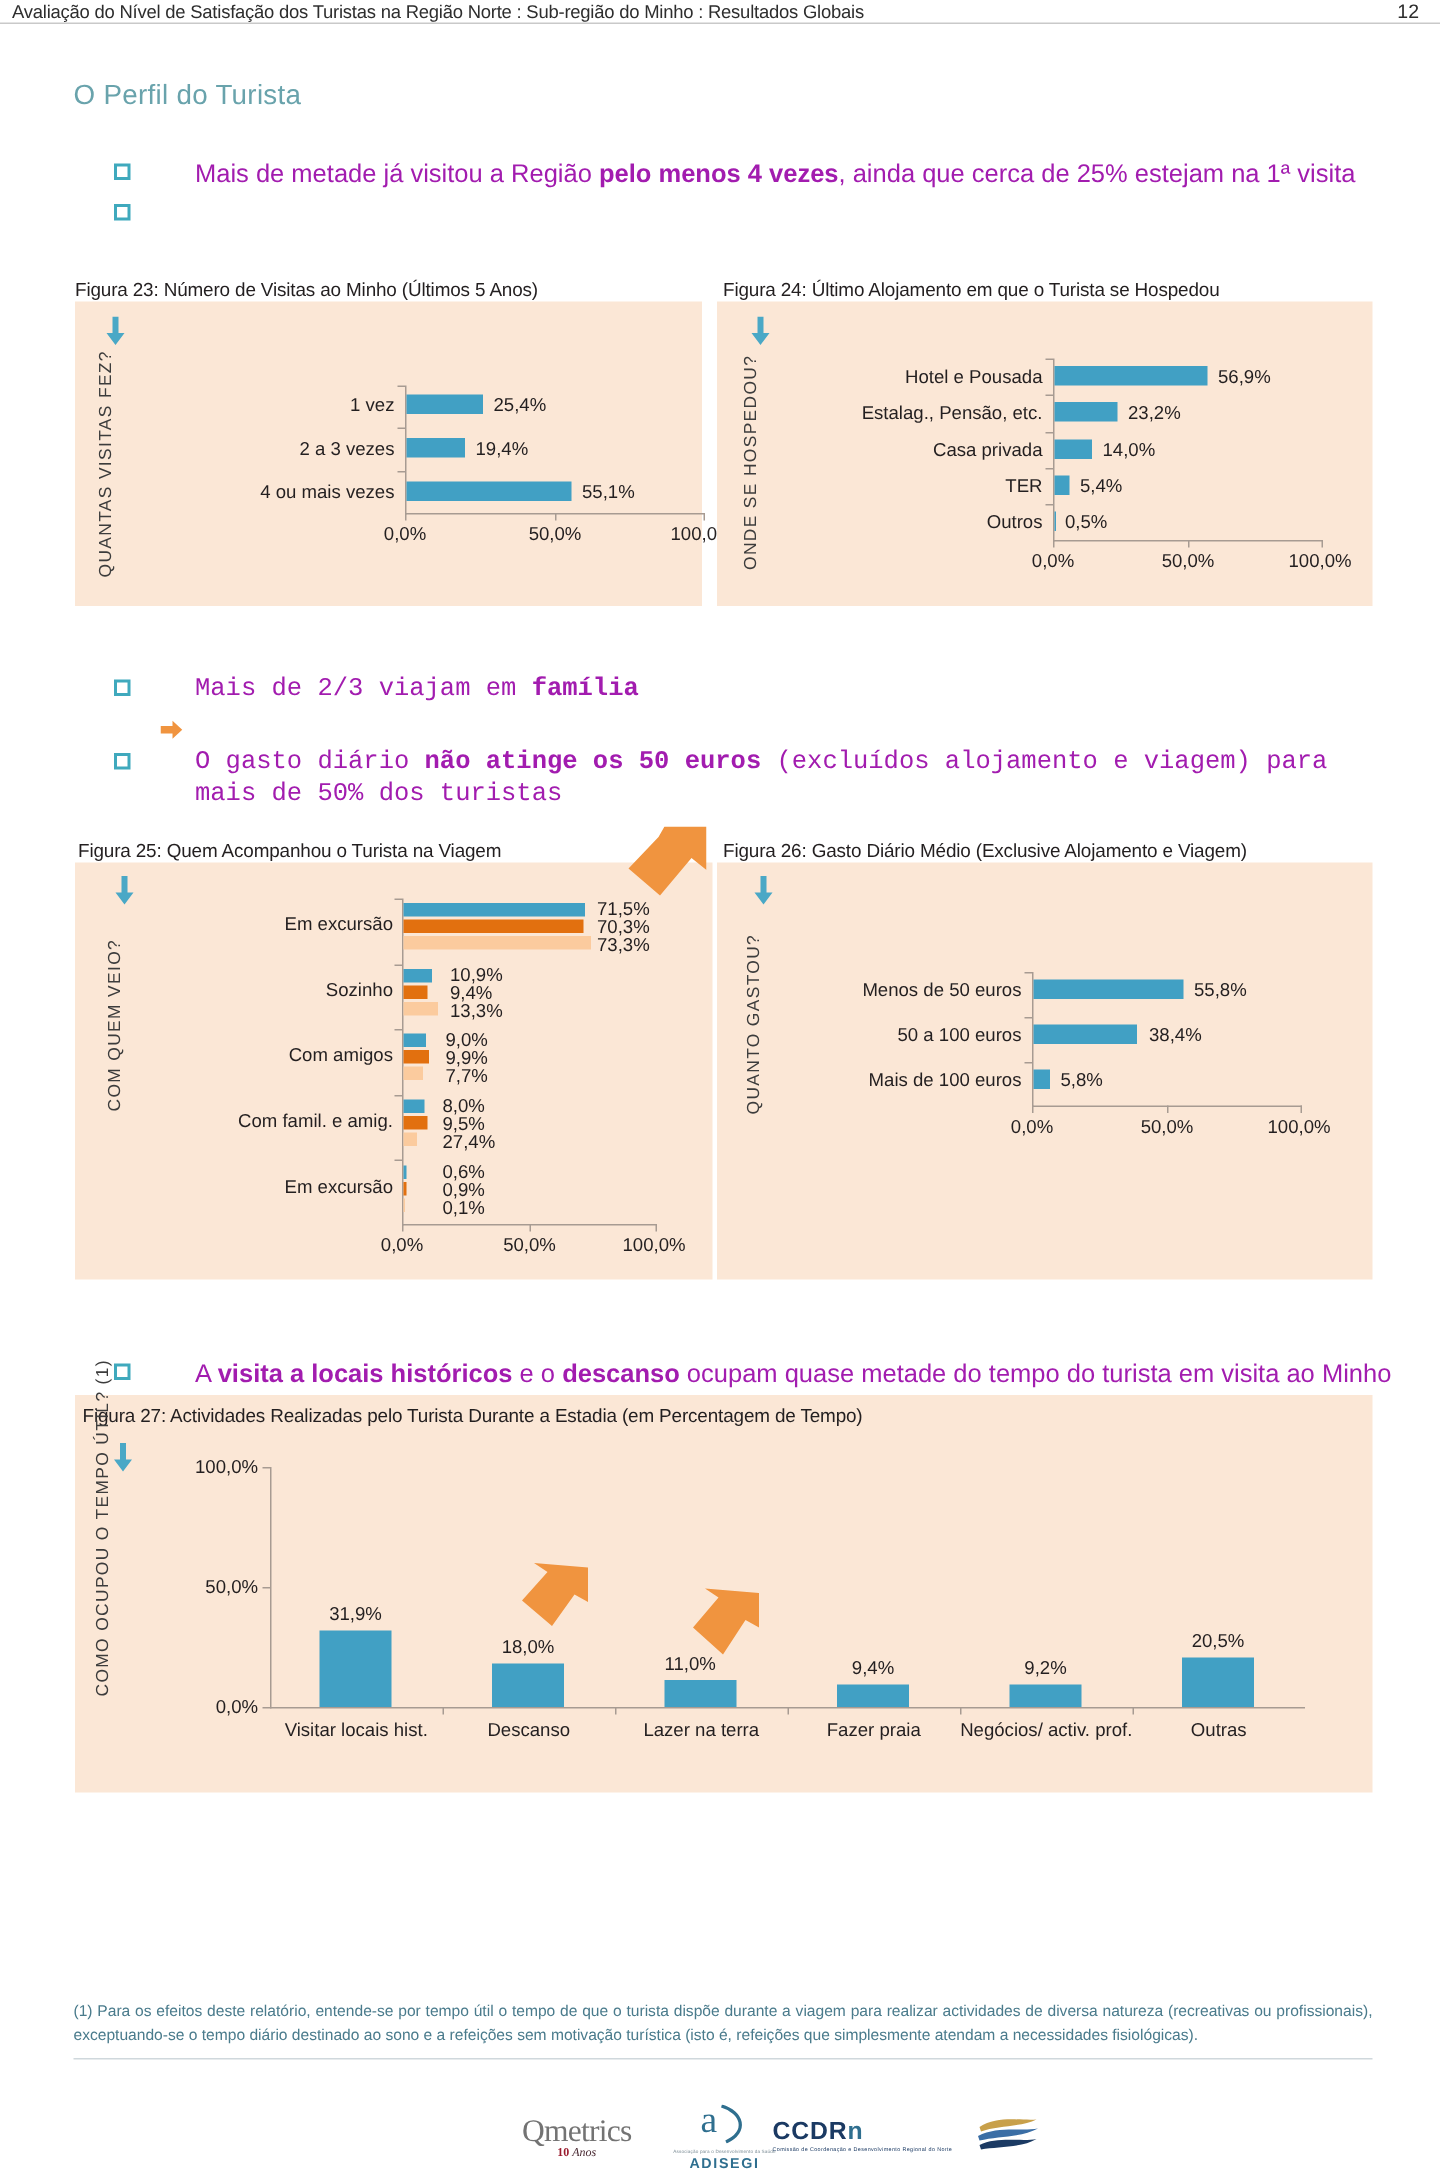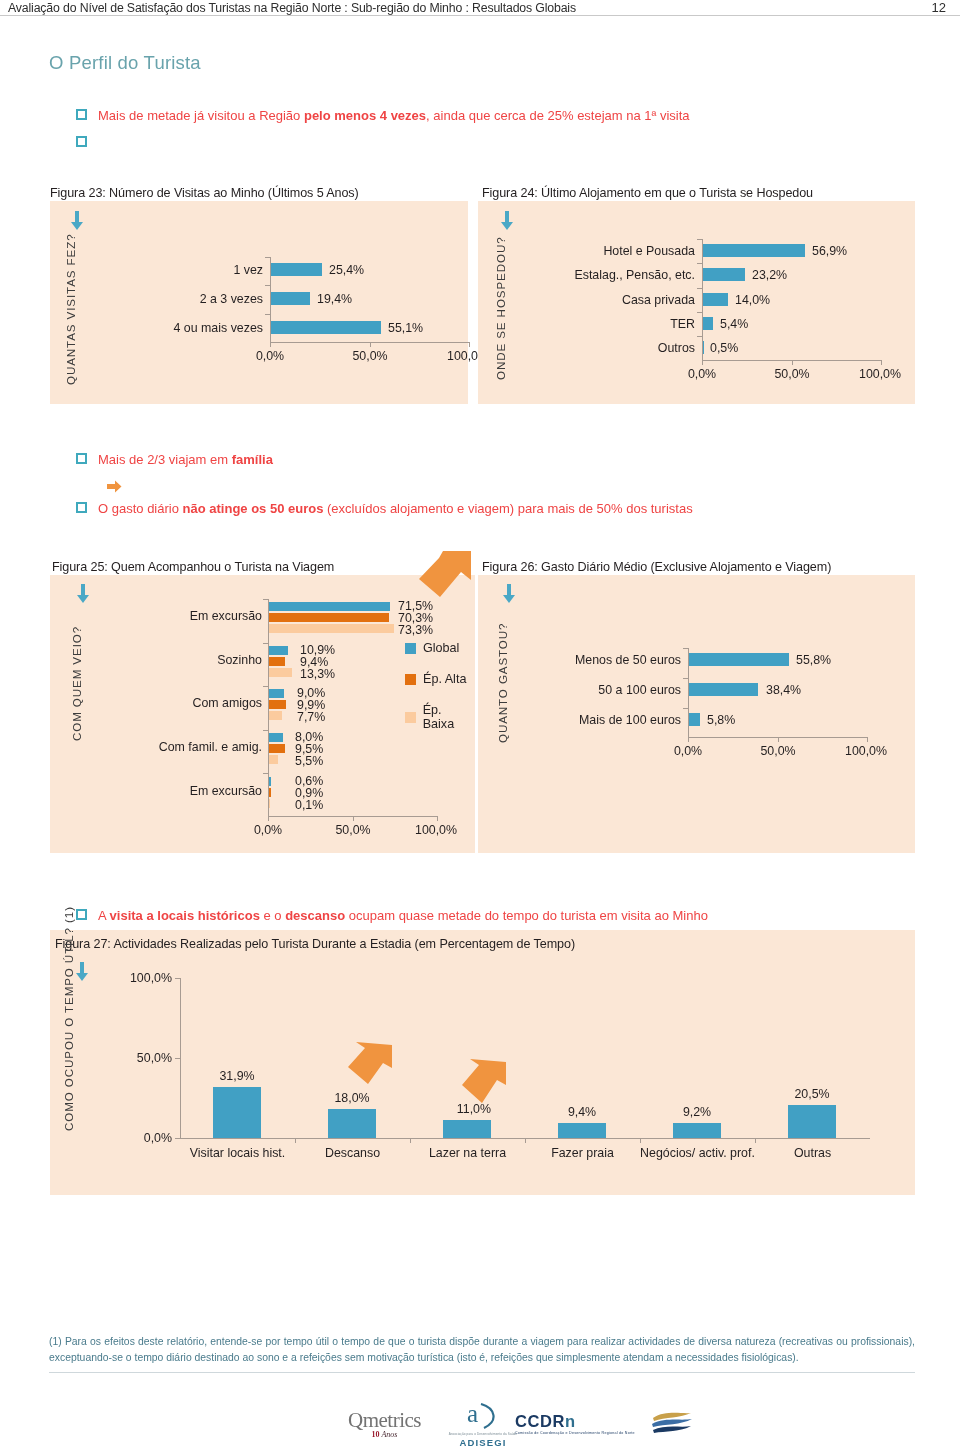--- a/index.html
+++ b/index.html
@@ -29,21 +29,21 @@
   }
 
   
   .bullets { position: absolute; left: 76px; }
   .blt-row { display: flex; align-items: flex-start; margin-bottom: 6px; }
   .sq {
     width: 11px; height: 11px; flex: 0 0 11px;
     border: 2.3px solid #3fa9bd; background: #ffffff;
     margin-top: 4px; margin-right: 11px;
   }
-  .blt-txt { font-size: 13px; line-height: 21px; color: #ef4444; }
+  .blt-txt { font-size: 17px; line-height: 21px; color: #a21caf; margin-left: 32px; }
   .blt-txt b { font-weight: bold; }
 
   .sub-row { display: flex; align-items: flex-start; margin: 5px 0 5px 31px; }
   .arrow-sm {
     width: 15px; height: 13px; flex: 0 0 15px; margin-top: 4px; margin-right: 10px;
   }
 
   
   .fig-cap { font-size: 12.6px; color: #231f20; letter-spacing: -0.1px; }
   .panel {
@@ -195,21 +195,21 @@
       <div class="val-lbl" style="left:257px; top:92px;">14,0%</div>
       <div class="val-lbl" style="left:242px; top:116px;">5,4%</div>
       <div class="val-lbl" style="left:232px; top:140px;">0,5%</div>
 
       <div class="ax-lbl" style="left:194px; top:166px; width:60px;">0,0%</div>
       <div class="ax-lbl" style="left:284px; top:166px; width:60px;">50,0%</div>
       <div class="ax-lbl" style="left:369px; top:166px; width:66px;">100,0%</div>
     </div>
   </div>
 
-  <div class="bullets" style="top:449px; width:850px;">
+  <div class="bullets" style="top:449px; width:850px;font-family:Liberation Mono, monospace;">
     <div class="blt-row">
       <span class="sq"></span>
       <span class="blt-txt"><span>Mais de 2/3 viajam em </span><b>família</b></span>
     </div>
     <div class="sub-row">
       <svg class="arrow-sm" viewBox="0 0 15 13">
         <path d="M0 4 L8 4 L8 0.5 L14.5 6.5 L8 12.5 L8 9 L0 9 Z" fill="#f0943f"></path>
       </svg>
     </div>
     <div class="blt-row">
@@ -260,48 +260,34 @@
       <div class="val-lbl" style="left:247px; top:111px;">9,0%</div>
       <div class="val-lbl" style="left:247px; top:123px;">9,9%</div>
       <div class="val-lbl" style="left:247px; top:135px;">7,7%</div>
 
       <div class="bar" style="left:219px; top:158px; width:14px; height:9px;"></div>
       <div class="bar alta" style="left:219px; top:169px; width:16px; height:9px;"></div>
       <div class="bar baixa" style="left:219px; top:180px; width:9px;  height:9px;"></div>
       <div class="cat-lbl" style="left:90px; top:165px; width:122px;">Com famil. e amig.</div>
       <div class="val-lbl" style="left:245px; top:155px;">8,0%</div>
       <div class="val-lbl" style="left:245px; top:167px;">9,5%</div>
-      <div class="val-lbl" style="left:245px; top:179px;">5,5%</div>
+      <div class="val-lbl" style="left:245px; top:179px;">27,4%</div>
 
       <div class="bar" style="left:219px; top:202px; width:2px; height:9px;"></div>
       <div class="bar alta" style="left:219px; top:213px; width:2px; height:9px;"></div>
       <div class="bar baixa" style="left:219px; top:224px; width:1px; height:9px;"></div>
       <div class="cat-lbl" style="left:100px; top:209px; width:112px;">Em excursão</div>
       <div class="val-lbl" style="left:245px; top:199px;">0,6%</div>
       <div class="val-lbl" style="left:245px; top:211px;">0,9%</div>
       <div class="val-lbl" style="left:245px; top:223px;">0,1%</div>
 
       <div class="ax-lbl" style="left:188px; top:248px; width:60px;">0,0%</div>
       <div class="ax-lbl" style="left:273px; top:248px; width:60px;">50,0%</div>
       <div class="ax-lbl" style="left:353px; top:248px; width:66px;">100,0%</div>
 
-      <div class="legend" style="left:355px; top:66px;">
-        <div class="lg-row">
-          <span class="lg-sw" style="background:#41a0c4;"></span>
-          <span class="lg-txt">Global</span>
-        </div>
-        <div class="lg-row">
-          <span class="lg-sw" style="background:#e2700f;"></span>
-          <span class="lg-txt">Ép. Alta</span>
-        </div>
-        <div class="lg-row">
-          <span class="lg-sw" style="background:#fbcb9e;"></span>
-          <span class="lg-txt">Ép. Baixa</span>
-        </div>
-      </div>
     </div>
   </div>
 
   <svg class="big-arrow" style="left:409px; top:551px; width:62px; height:60px;" viewBox="0 0 62 60">
     <path d="M34 0 L62 0 L62 29 L52 21 L31 46 L10 28 L30 7 Z" fill="#f0943f"></path>
   </svg>
 
   <div class="fig-cap" style="position:absolute; left:482px; top:560px;">Figura 26: Gasto Diário Médio (Exclusive Alojamento e Viagem)</div>
   <div class="panel" style="left:478px; top:575px; width:437px; height:278px;">
     <svg class="down-arrow" style="left:24px; top:9px;" viewBox="0 0 14 20">
@@ -370,21 +356,21 @@
 
       <div class="bar" style="left:163px; top:157px; width:48px; height:51px;"></div>
       <div class="bar" style="left:278px; top:179px; width:48px; height:29px;"></div>
       <div class="bar" style="left:393px; top:190px; width:48px; height:18px;"></div>
       <div class="bar" style="left:508px; top:193px; width:48px; height:15px;"></div>
       <div class="bar" style="left:623px; top:193px; width:48px; height:15px;"></div>
       <div class="bar" style="left:738px; top:175px; width:48px; height:33px;"></div>
 
       <div class="val-lbl" style="left:163px; top:139px; width:48px; text-align:center;">31,9%</div>
       <div class="val-lbl" style="left:278px; top:161px; width:48px; text-align:center;">18,0%</div>
-      <div class="val-lbl" style="left:393px; top:172px; width:48px; text-align:right;">11,0%</div>
+      <div class="val-lbl" style="left:393px; top:172px; width:48px; text-align:left;">11,0%</div>
       <div class="val-lbl" style="left:508px; top:175px; width:48px; text-align:center;">9,4%</div>
       <div class="val-lbl" style="left:623px; top:175px; width:48px; text-align:center;">9,2%</div>
       <div class="val-lbl" style="left:738px; top:157px; width:48px; text-align:center;">20,5%</div>
 
       <div class="ax-lbl" style="left:130px; top:216px; width:115px;">Visitar locais hist.</div>
       <div class="ax-lbl" style="left:245px; top:216px; width:115px;">Descanso</div>
       <div class="ax-lbl" style="left:360px; top:216px; width:115px;">Lazer na terra</div>
       <div class="ax-lbl" style="left:475px; top:216px; width:115px;">Fazer praia</div>
       <div class="ax-lbl" style="left:590px; top:216px; width:115px; white-space:normal; line-height:15px;">Negócios/ activ. prof.</div>
       <div class="ax-lbl" style="left:705px; top:216px; width:115px;">Outras</div>

